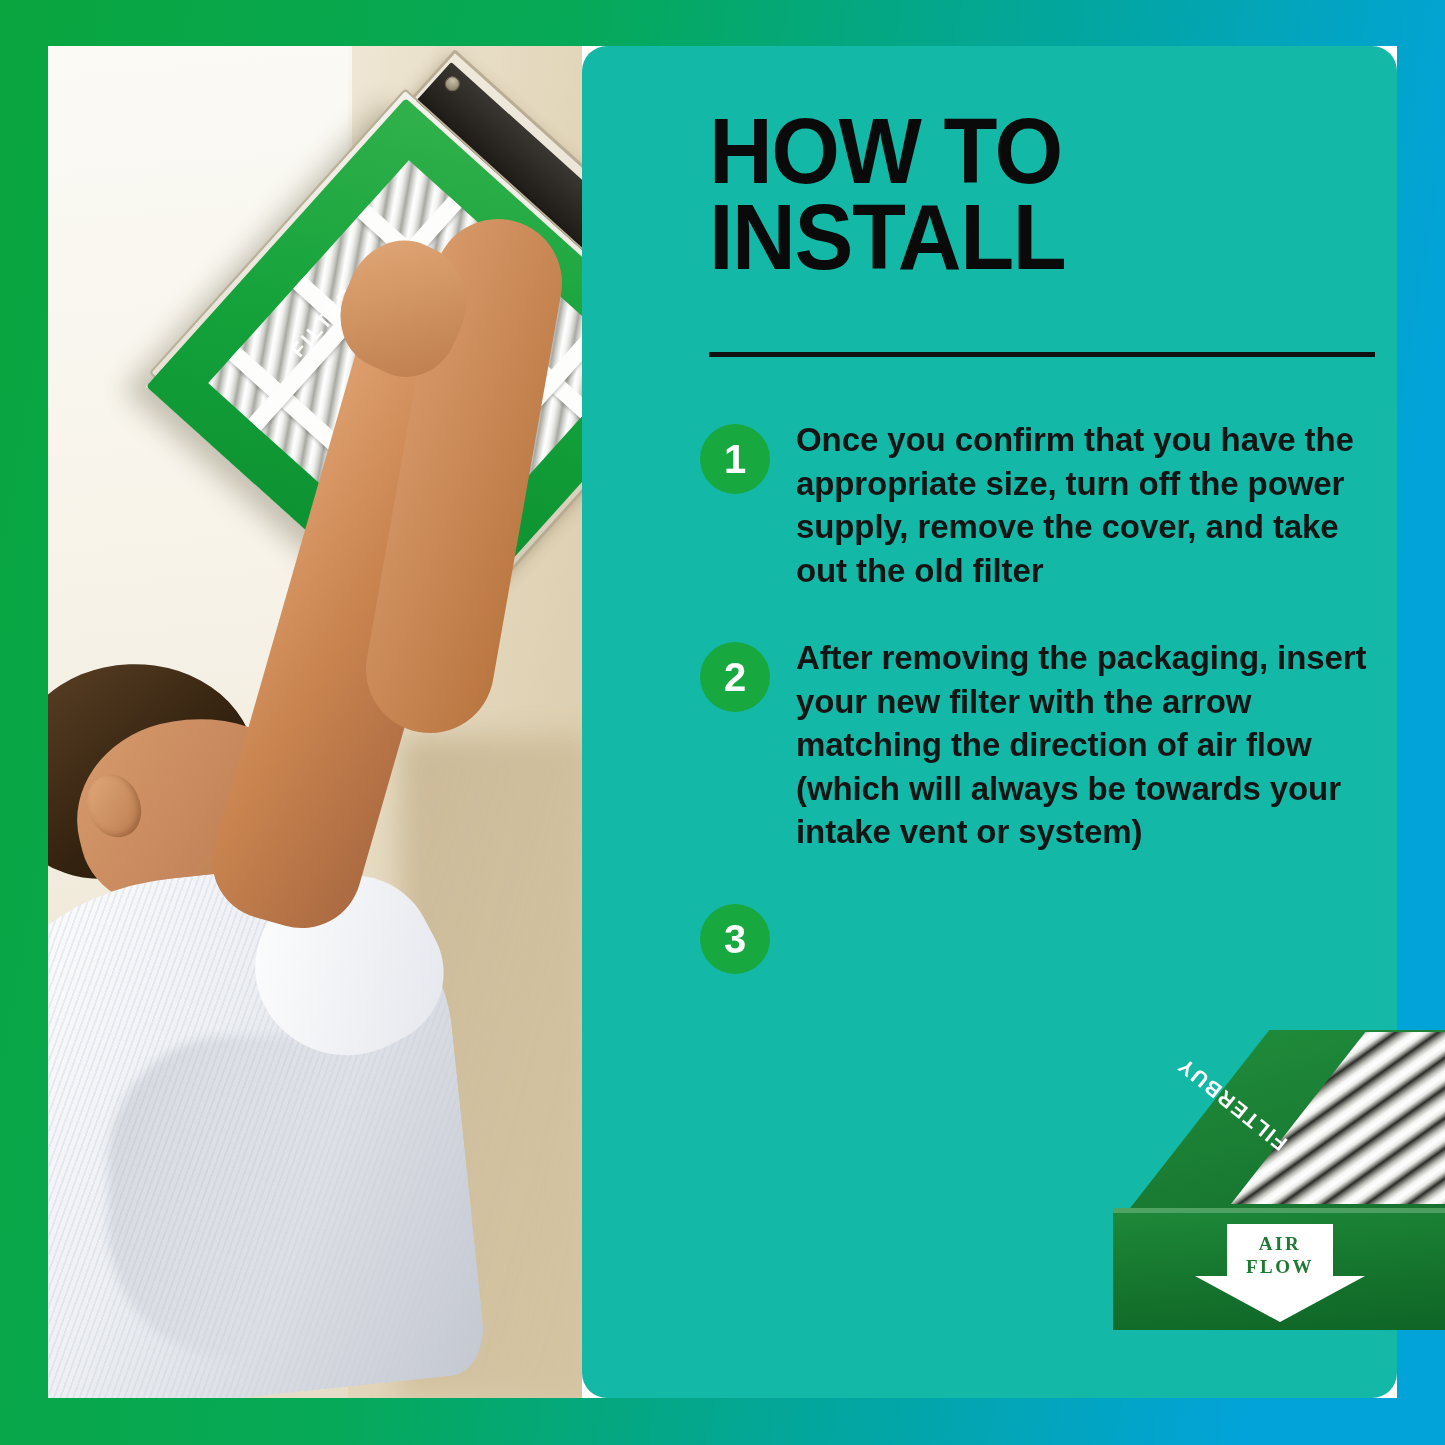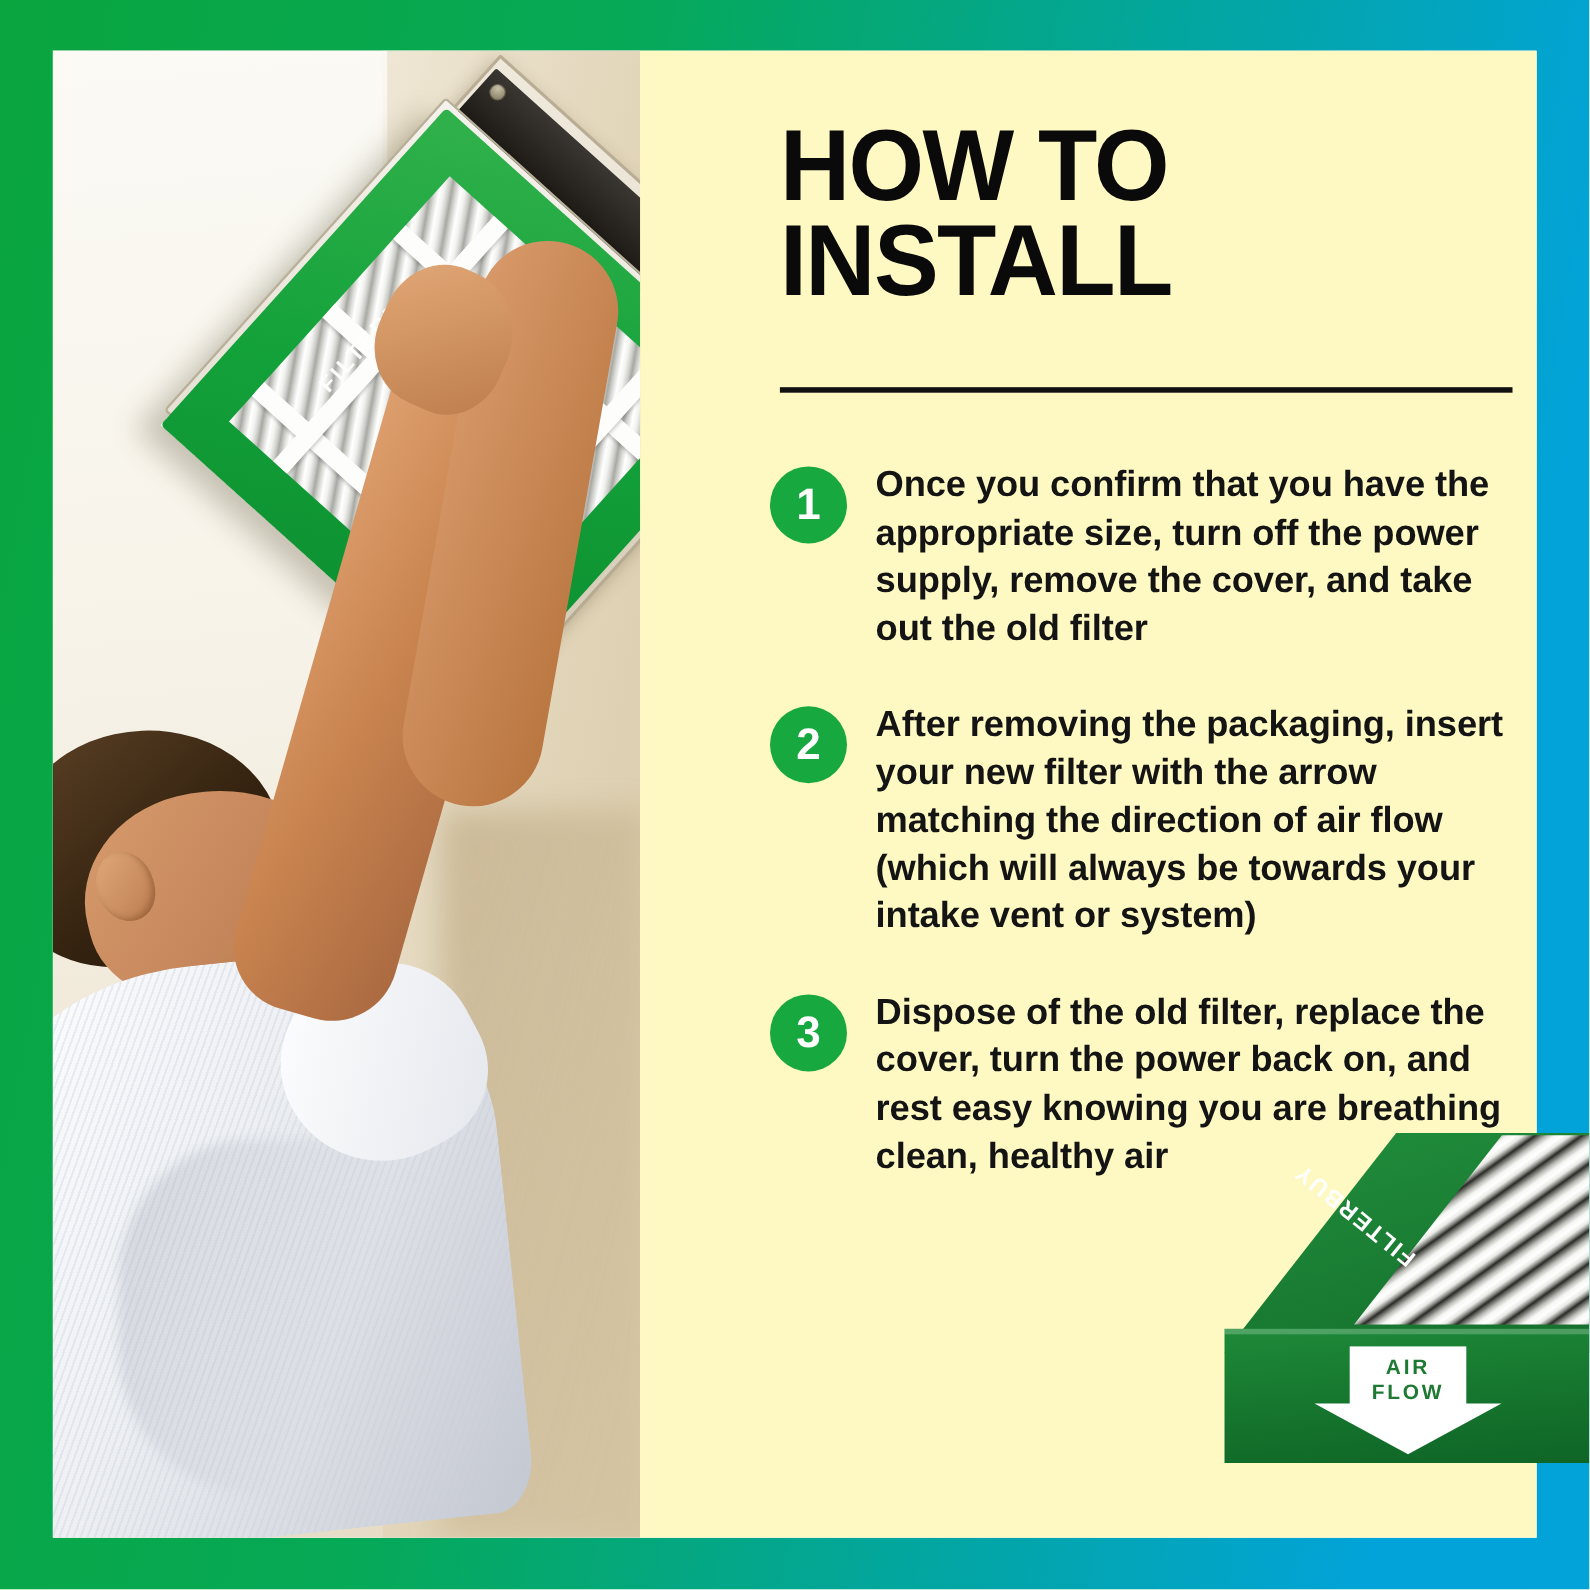--- a/index.html
+++ b/index.html
@@ -185,21 +185,22 @@
     background:linear-gradient(140deg,#e3a978,#bd7c4b);
     border-radius:44% 48% 40% 44%;
     transform:rotate(24deg);
   }
 
   
   .right{
     position:absolute;
     left:534px; top:0;
     width:815px; height:1352px;
-    background:#fef9c3;
+    background:#14b8a6;
+    border-radius:25px;
   }
   .title{
     position:absolute;
     left:127px; top:62px;
     width:640px;
     font-size:92px;
     line-height:.94;
     font-weight:700;
     letter-spacing:-1.5px;
     color:#0a0a0a;
@@ -312,20 +313,21 @@
   .arrow-label{
     position:absolute;
     left:0; top:8px;
     width:170px;
     text-align:center;
     color:#1e7a33;
     font-size:19px;
     font-weight:700;
     letter-spacing:2.5px;
     line-height:1.22;
+    font-family:Liberation Serif, serif;
   }
 </style>
 </head>
 <body>
 
 <div id="infographic">
 
   <div class="card">
 
     <div class="photo">
@@ -388,21 +390,20 @@
           <div class="step-text">Once you confirm that you have the appropriate size, turn off the power supply, remove the cover, and take out the old filter</div>
         </div>
 
         <div class="step">
           <div class="badge">2</div>
           <div class="step-text">After removing the packaging, insert your new filter with the arrow matching the direction of air flow (which will always be towards your intake vent or system)</div>
         </div>
 
         <div class="step">
           <div class="badge">3</div>
-          <div class="step-text">Dispose of the old filter, replace the cover, turn the power back on, and rest easy knowing you are breathing clean, healthy air</div>
         </div>
 
       </div>
     </div>
   </div>
 
   <div class="product">
     <div class="p-top"></div>
     <div class="p-pleats"></div>
     <div class="p-brand">FILTERBUY</div>

